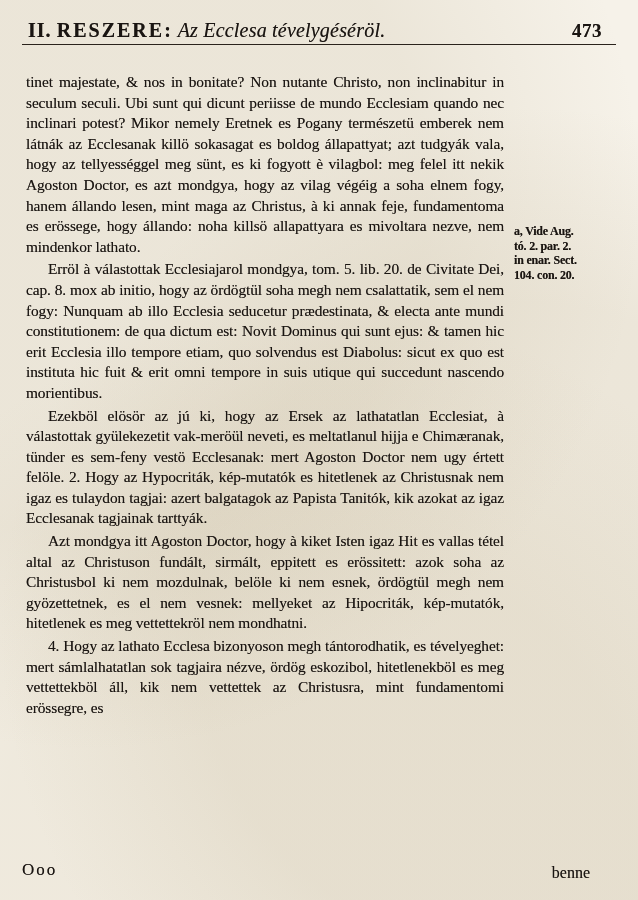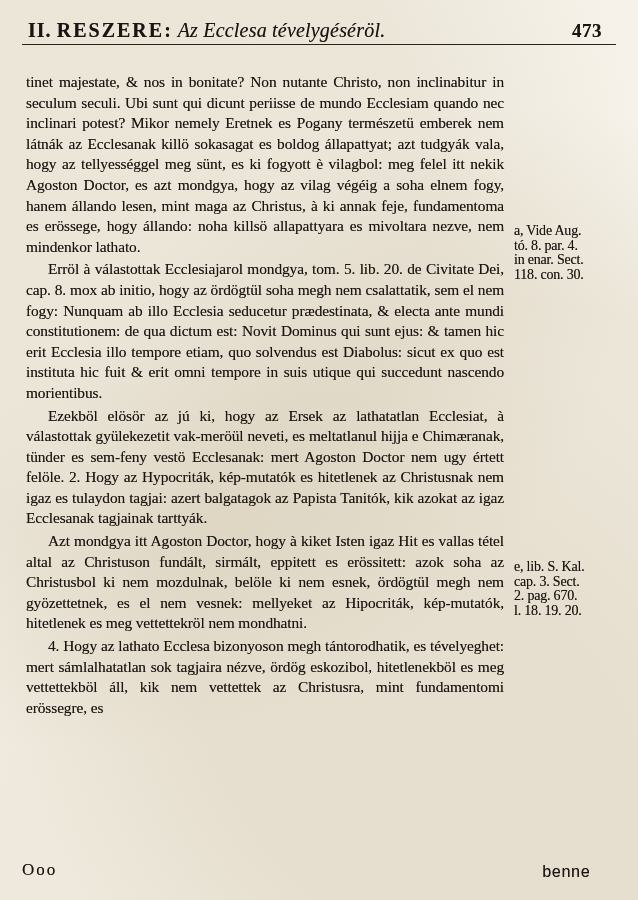--- a/index.html
+++ b/index.html
@@ -102,24 +102,25 @@
   }
   .para { margin: 0 0 0 0; }
   .para + .para { margin-top: 2px; }
   .indent { text-indent: 22px; }
   .it { font-style: italic; }
 
   
   .margin-note {
     position: absolute;
     width: 100px;
-    font-size: 14px;
+    font-size: 12px;
     line-height: 14.6px;
     font-family: "Liberation Serif", serif;
     letter-spacing: -0.2px;
+    font-weight: bold;
   }
   .margin-note .ln { display: block; white-space: nowrap; }
   #note-a { left: 492px; top: 152px; }
   #note-e { left: 492px; top: 488px; }
 
   .footer {
     position: absolute;
     left: 0;
     bottom: 6px;
     width: 100%;
@@ -131,21 +132,21 @@
   .signature {
     font-size: 17px;
     font-family: "Liberation Serif", serif;
     letter-spacing: 2px;
   }
   .catchword {
     position: absolute;
     right: 26px;
     bottom: 4px;
     font-size: 16px;
-    font-family: Liberation Mono, monospace;
+    font-family: Liberation Serif, serif;
   }
 
   
   .textcol, .header-left, .margin-note, .folio, .signature, .catchword {
     text-rendering: optimizeLegibility;
     text-shadow: 0 0 0.4px rgba(25,20,15,0.55);
   }
 </style>
 </head>
 <body>
@@ -167,31 +168,25 @@
       <div class="textcol">
         <p class="para">tinet majestate, &amp; nos in bonitate? Non nutante Christo, non inclinabitur in seculum seculi. Ubi sunt qui dicunt periisse de mundo Ecclesiam quando nec inclinari potest? Mikor nemely Eretnek es Pogany természetü emberek nem látnák az Ecclesanak killö sokasagat es boldog állapattyat; azt tudgyák vala, hogy az tellyességgel meg sünt, es ki fogyott è vilagbol: meg felel itt nekik Agoston Doctor, es azt mondgya, hogy az vilag végéig a soha elnem fogy, hanem állando lesen, mint maga az Christus, à ki annak feje, fundamentoma es erössege, hogy állando: noha killsö allapattyara es mivoltara nezve, nem mindenkor lathato.</p>
         <p class="para indent">Erröl à válastottak Ecclesiajarol mondgya, tom. 5. lib. 20. de Civitate Dei, cap. 8. mox ab initio, hogy az ördögtül soha megh nem csalattatik, sem el nem fogy: Nunquam ab illo Ecclesia seducetur prædestinata, &amp; electa ante mundi constitutionem: de qua dictum est: Novit Dominus qui sunt ejus: &amp; tamen hic erit Ecclesia illo tempore etiam, quo solvendus est Diabolus: sicut ex quo est instituta hic fuit &amp; erit omni tempore in suis utique qui succedunt nascendo morientibus.</p>
         <p class="para indent">Ezekböl elösör az jú ki, hogy az Ersek az lathatatlan Ecclesiat, à válastottak gyülekezetit vak-meröül neveti, es meltatlanul hijja e Chimæranak, tünder es sem-feny vestö Ecclesanak: mert Agoston Doctor nem ugy értett felöle. 2. Hogy az Hypocriták, kép-mutatók es hitetlenek az Christusnak nem igaz es tulaydon tagjai: azert balgatagok az Papista Tanitók, kik azokat az igaz Ecclesanak tagjainak tarttyák.</p>
         <p class="para indent">Azt mondgya itt Agoston Doctor, hogy à kiket Isten igaz Hit es vallas tétel altal az Christuson fundált, sirmált, eppitett es erössitett: azok soha az Christusbol ki nem mozdulnak, belöle ki nem esnek, ördögtül megh nem gyözettetnek, es el nem vesnek: mellyeket az Hipocriták, kép-mutatók, hitetlenek es meg vettettekröl nem mondhatni.</p>
         <p class="para indent">4. Hogy az lathato Ecclesa bizonyoson megh tántorodhatik, es tévelyeghet: mert sámlalhatatlan sok tagjaira nézve, ördög eskozibol, hitetlenekböl es meg vettettekböl áll, kik nem vettettek az Christusra, mint fundamentomi erössegre, es</p>
       </div>
 
       <div class="margin-note" id="note-a">
         <span class="ln">a, Vide Aug.</span>
-        <span class="ln">tó. 8. par. 4.</span>
+        <span class="ln">tó. 2. par. 2.</span>
         <span class="ln">in enar. Sect.</span>
-        <span class="ln">118. con. 30.</span>
+        <span class="ln">104. con. 20.</span>
       </div>
 
-      <div class="margin-note" id="note-e">
-        <span class="ln">e, lib. S. Kal.</span>
-        <span class="ln">cap. 3. Sect.</span>
-        <span class="ln">2. pag. 670.</span>
-        <span class="ln">l. 18. 19. 20.</span>
-      </div>
     </div>
 
     <div class="footer">
       <span class="signature">Ooo</span>
     </div>
     <div class="catchword">benne</div>
 
   </div>
 </div>
 

